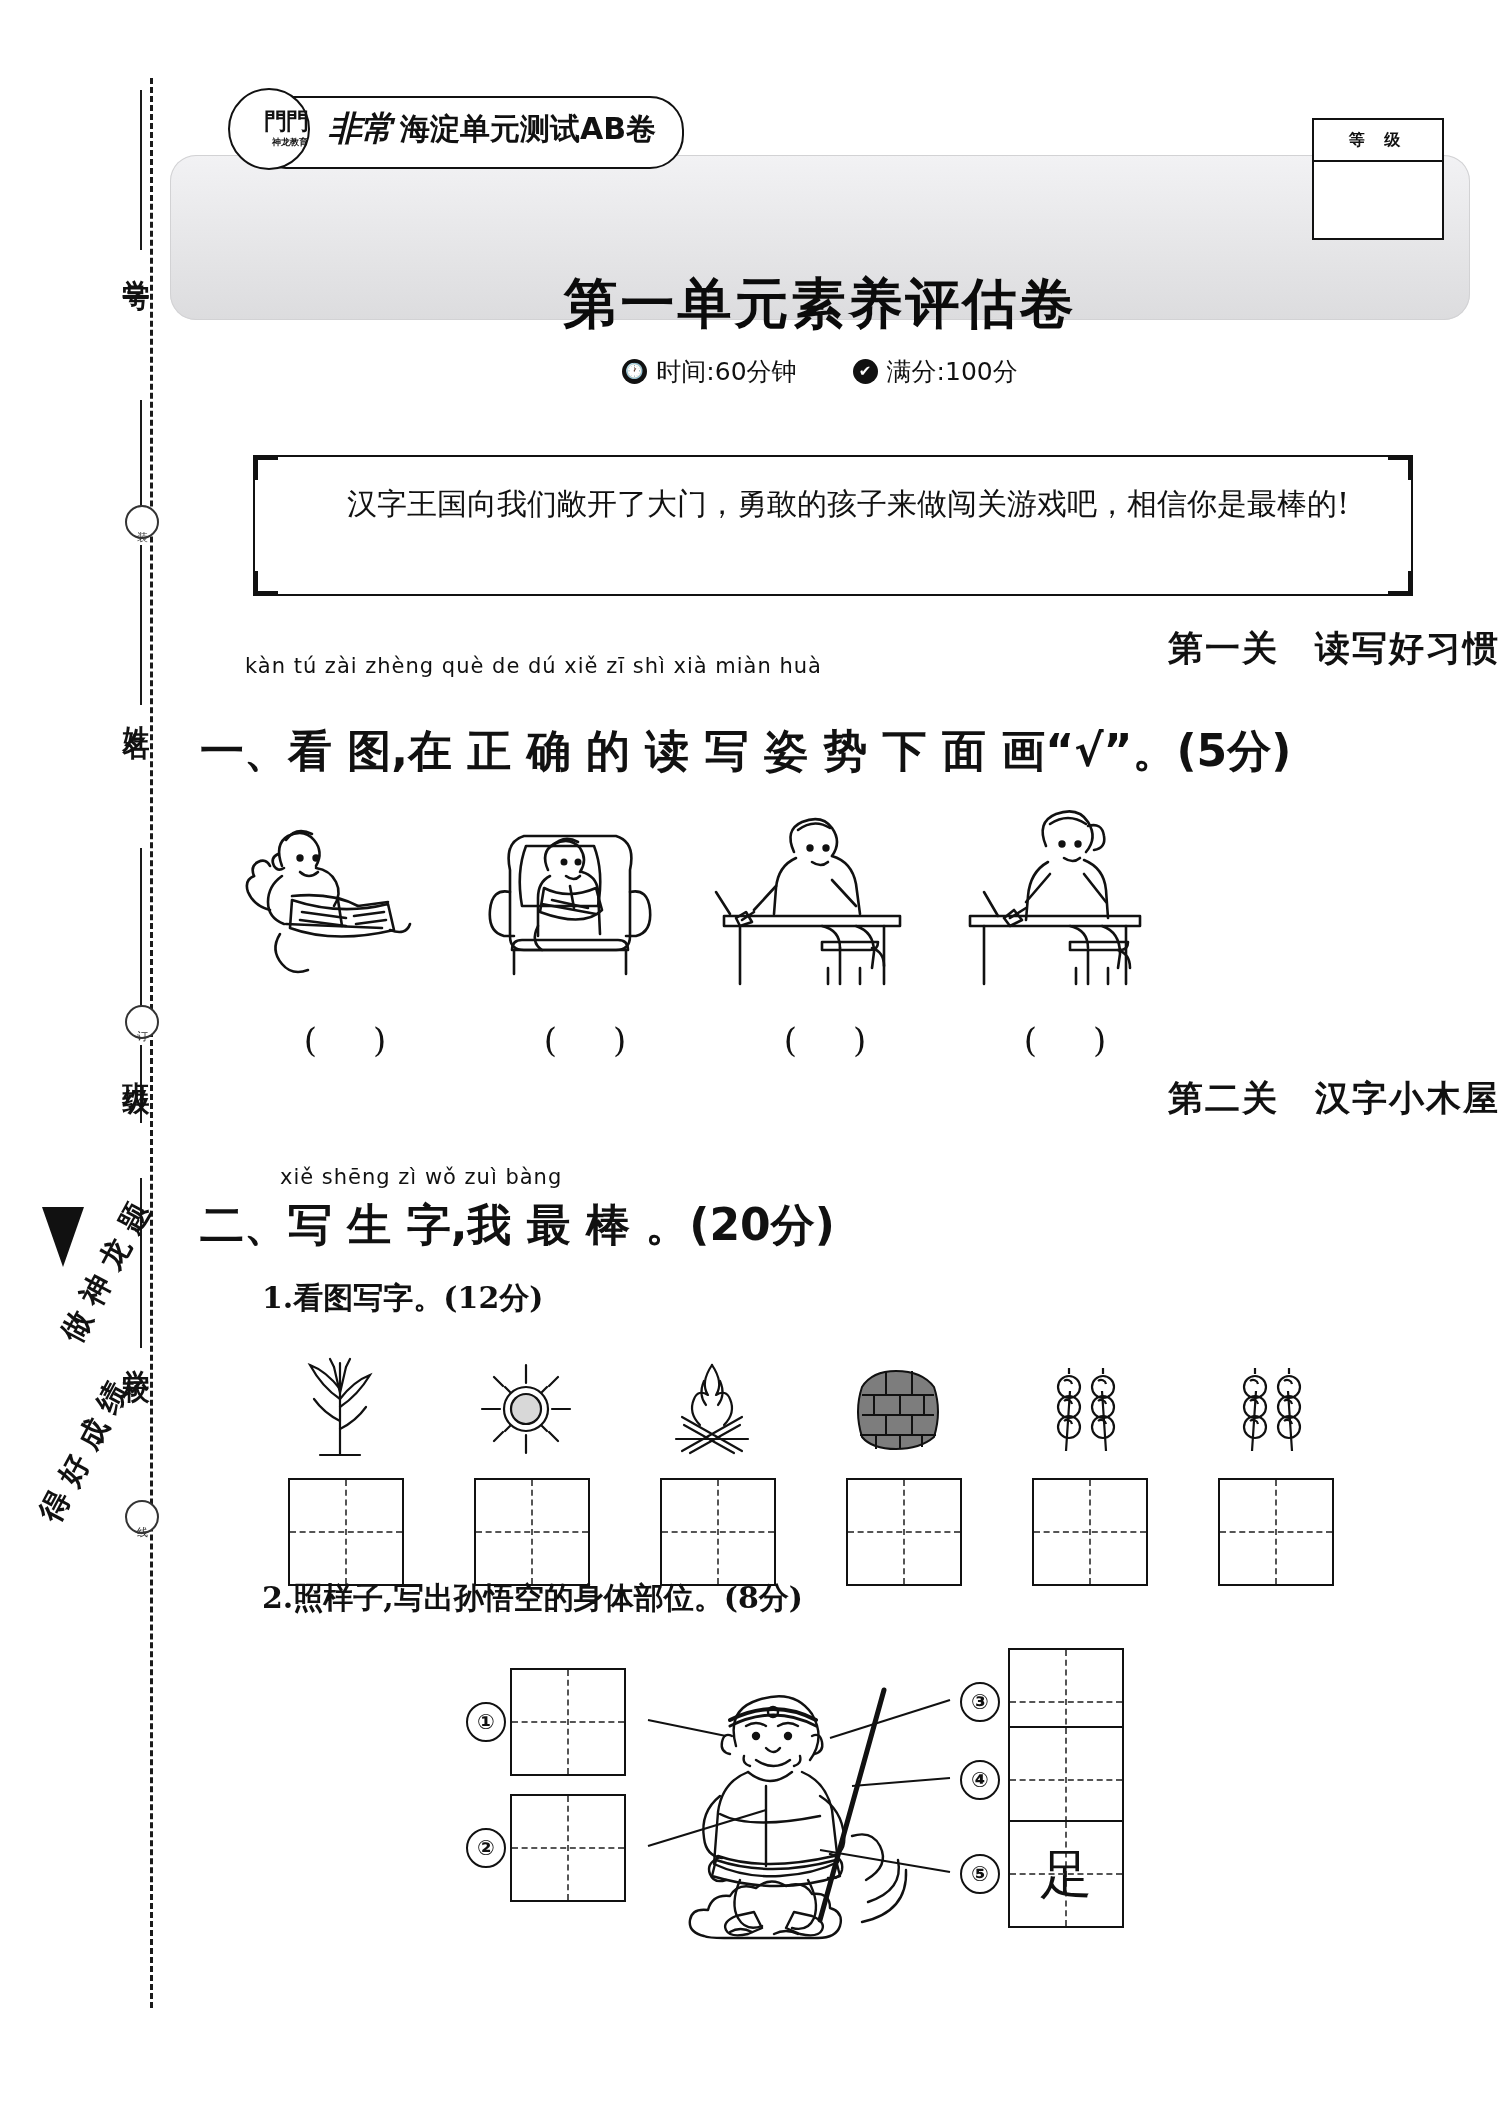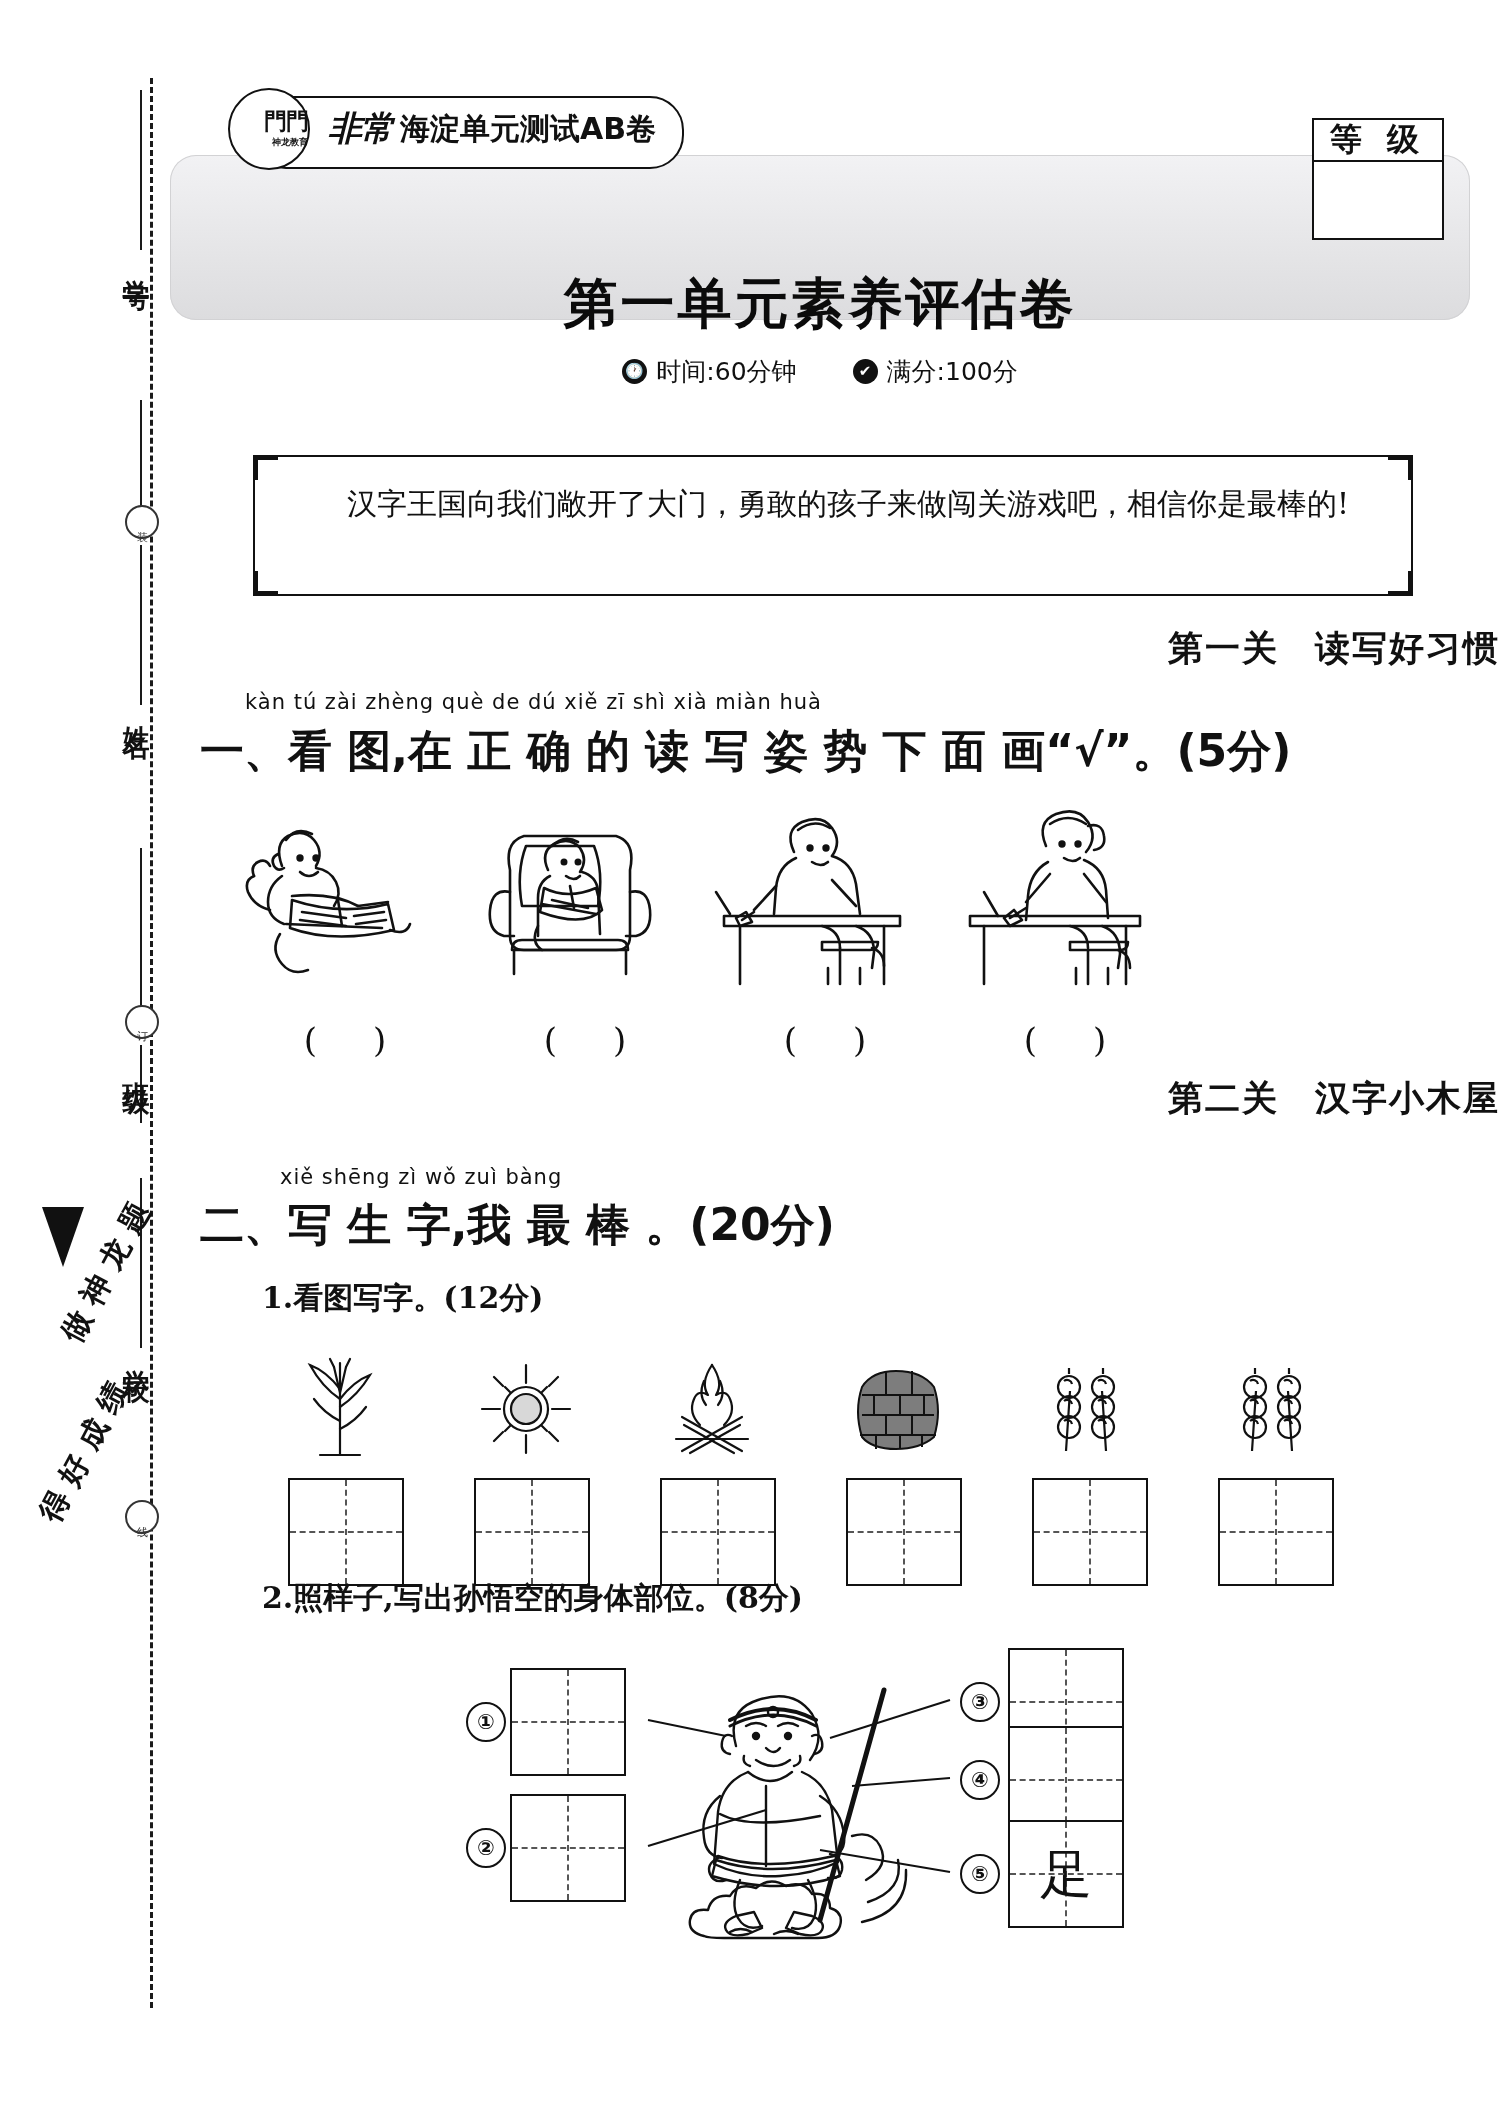--- a/index.html
+++ b/index.html
@@ -116,21 +116,21 @@
   
   .grade-box{
     position:absolute;left:1312px;top:118px;width:128px;height:118px;
     border:2.5px solid #111;background:#fff;z-index:8;
   }
   .grade-box .gl{
     position:absolute;left:0;top:0;width:128px;height:40px;
     border-bottom:2.5px solid #111;
     display:flex;align-items:center;justify-content:center;
     font-family:"DejaVu Sans",sans-serif;
-    font-size:32px;font-weight:600;letter-spacing:7px;
+    font-size:16px;font-weight:600;letter-spacing:7px;
   }
 
   
   .intro-box{
     position:absolute;left:253px;top:455px;width:1156px;height:137px;
     border:2px solid #111;background:#fff;
   }
   .intro-box .corner{position:absolute;width:20px;height:20px;}
   .intro-box .c-tl{left:-2px;top:-2px;border-left:5px solid #111;border-top:5px solid #111;}
   .intro-box .c-tr{right:-2px;top:-2px;border-right:5px solid #111;border-top:5px solid #111;}
@@ -268,21 +268,21 @@
     <div class="corner c-tr"></div>
     <div class="corner c-bl"></div>
     <div class="corner c-br"></div>
     <div class="intro-text">汉字王国向我们敞开了大门，勇敢的孩子来做闯关游戏吧，相信你是最棒的!</div>
   </div>
 
   <div class="gate" style="top:625px;">
     <span>第一关</span><span class="sp"></span><span>读写好习惯</span>
   </div>
 
-  <div class="pinyin" style="left:245px;top:690px;">kàn tú  zài zhèng què de dú xiě zī  shì xià miàn huà</div>
+  <div class="pinyin" style="left:245px;top:654px;">kàn tú  zài zhèng què de dú xiě zī  shì xià miàn huà</div>
   <div class="qtext" style="left:200px;top:722px;">一、看 图,在  正  确 的 读 写 姿 势 下  面  画“√”。(5分)</div>
 
   <div class="pic-row">
 
     <div class="pic-cell" style="left:30px;top:0;">
       <svg width="230" height="200" viewBox="0 0 230 200">
         <g fill="none" stroke="#111" stroke-width="2.6" stroke-linecap="round" stroke-linejoin="round">
           <path d="M52 66 q-8 -22 6 -30 q16 -8 26 4 q10 12 2 26"></path>
           <path d="M56 40 q10 -14 26 -6"></path>
           <path d="M48 54 q-8 4 -4 12 q4 6 10 2"></path>

